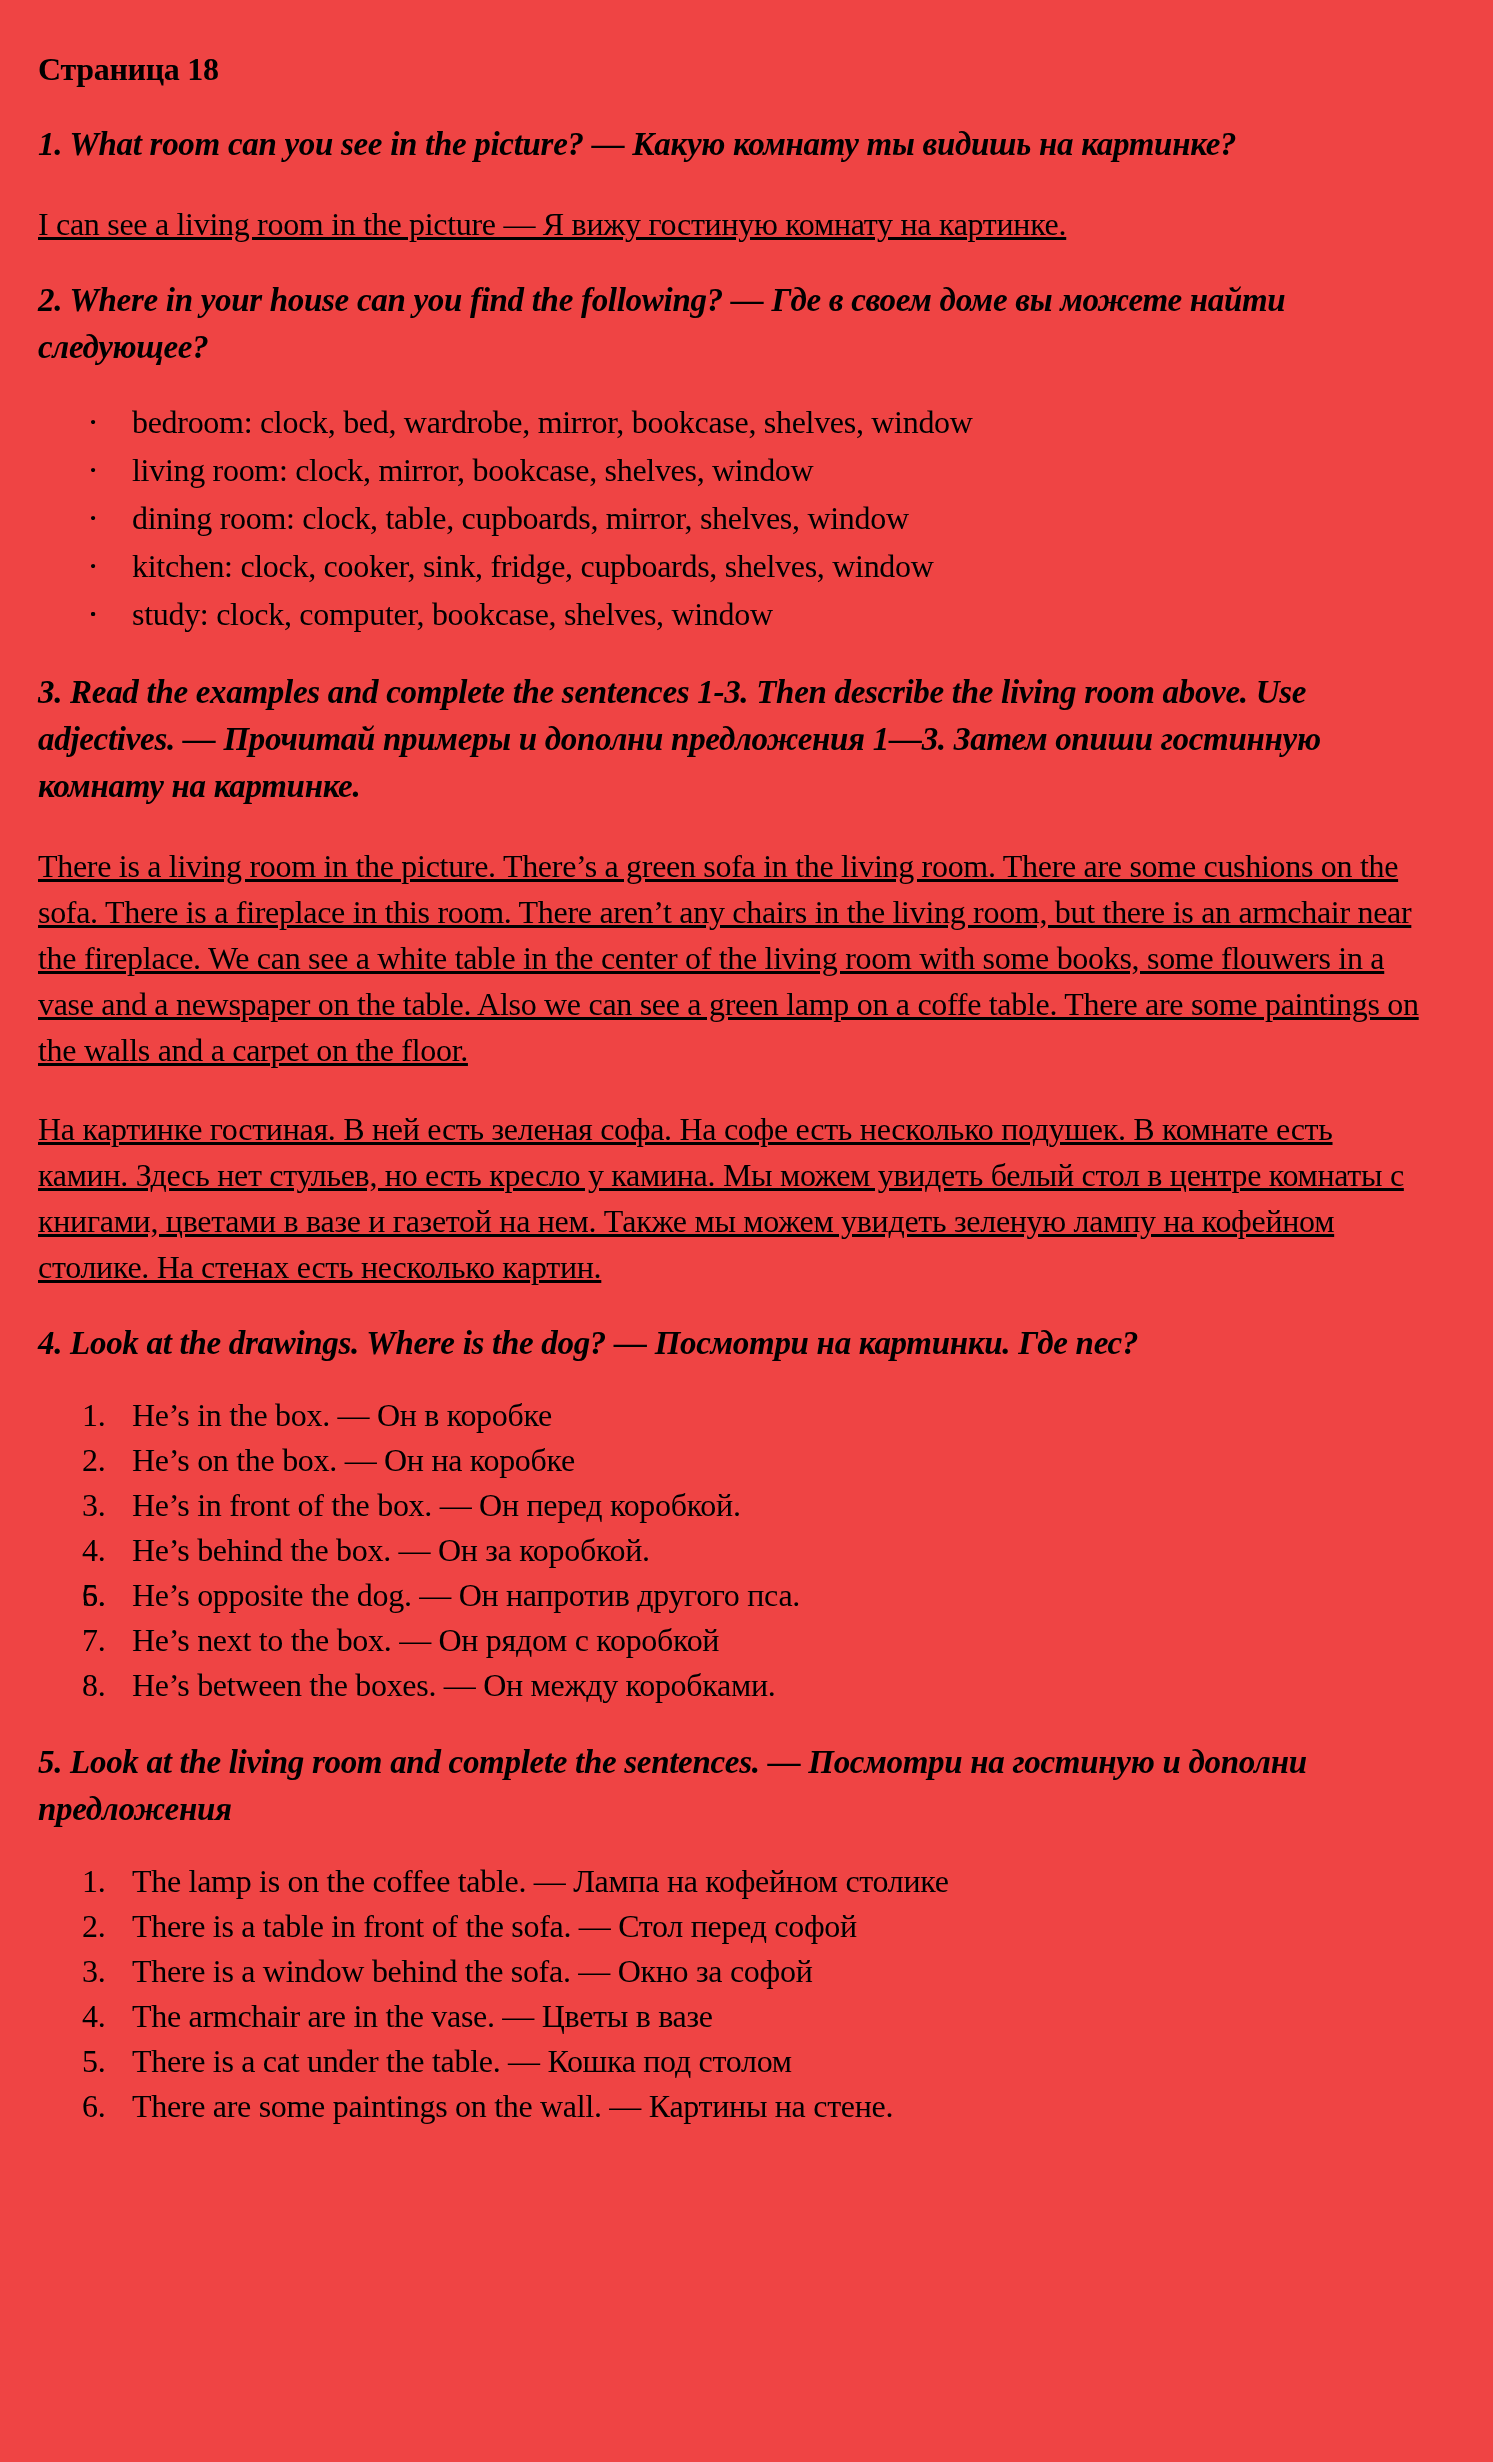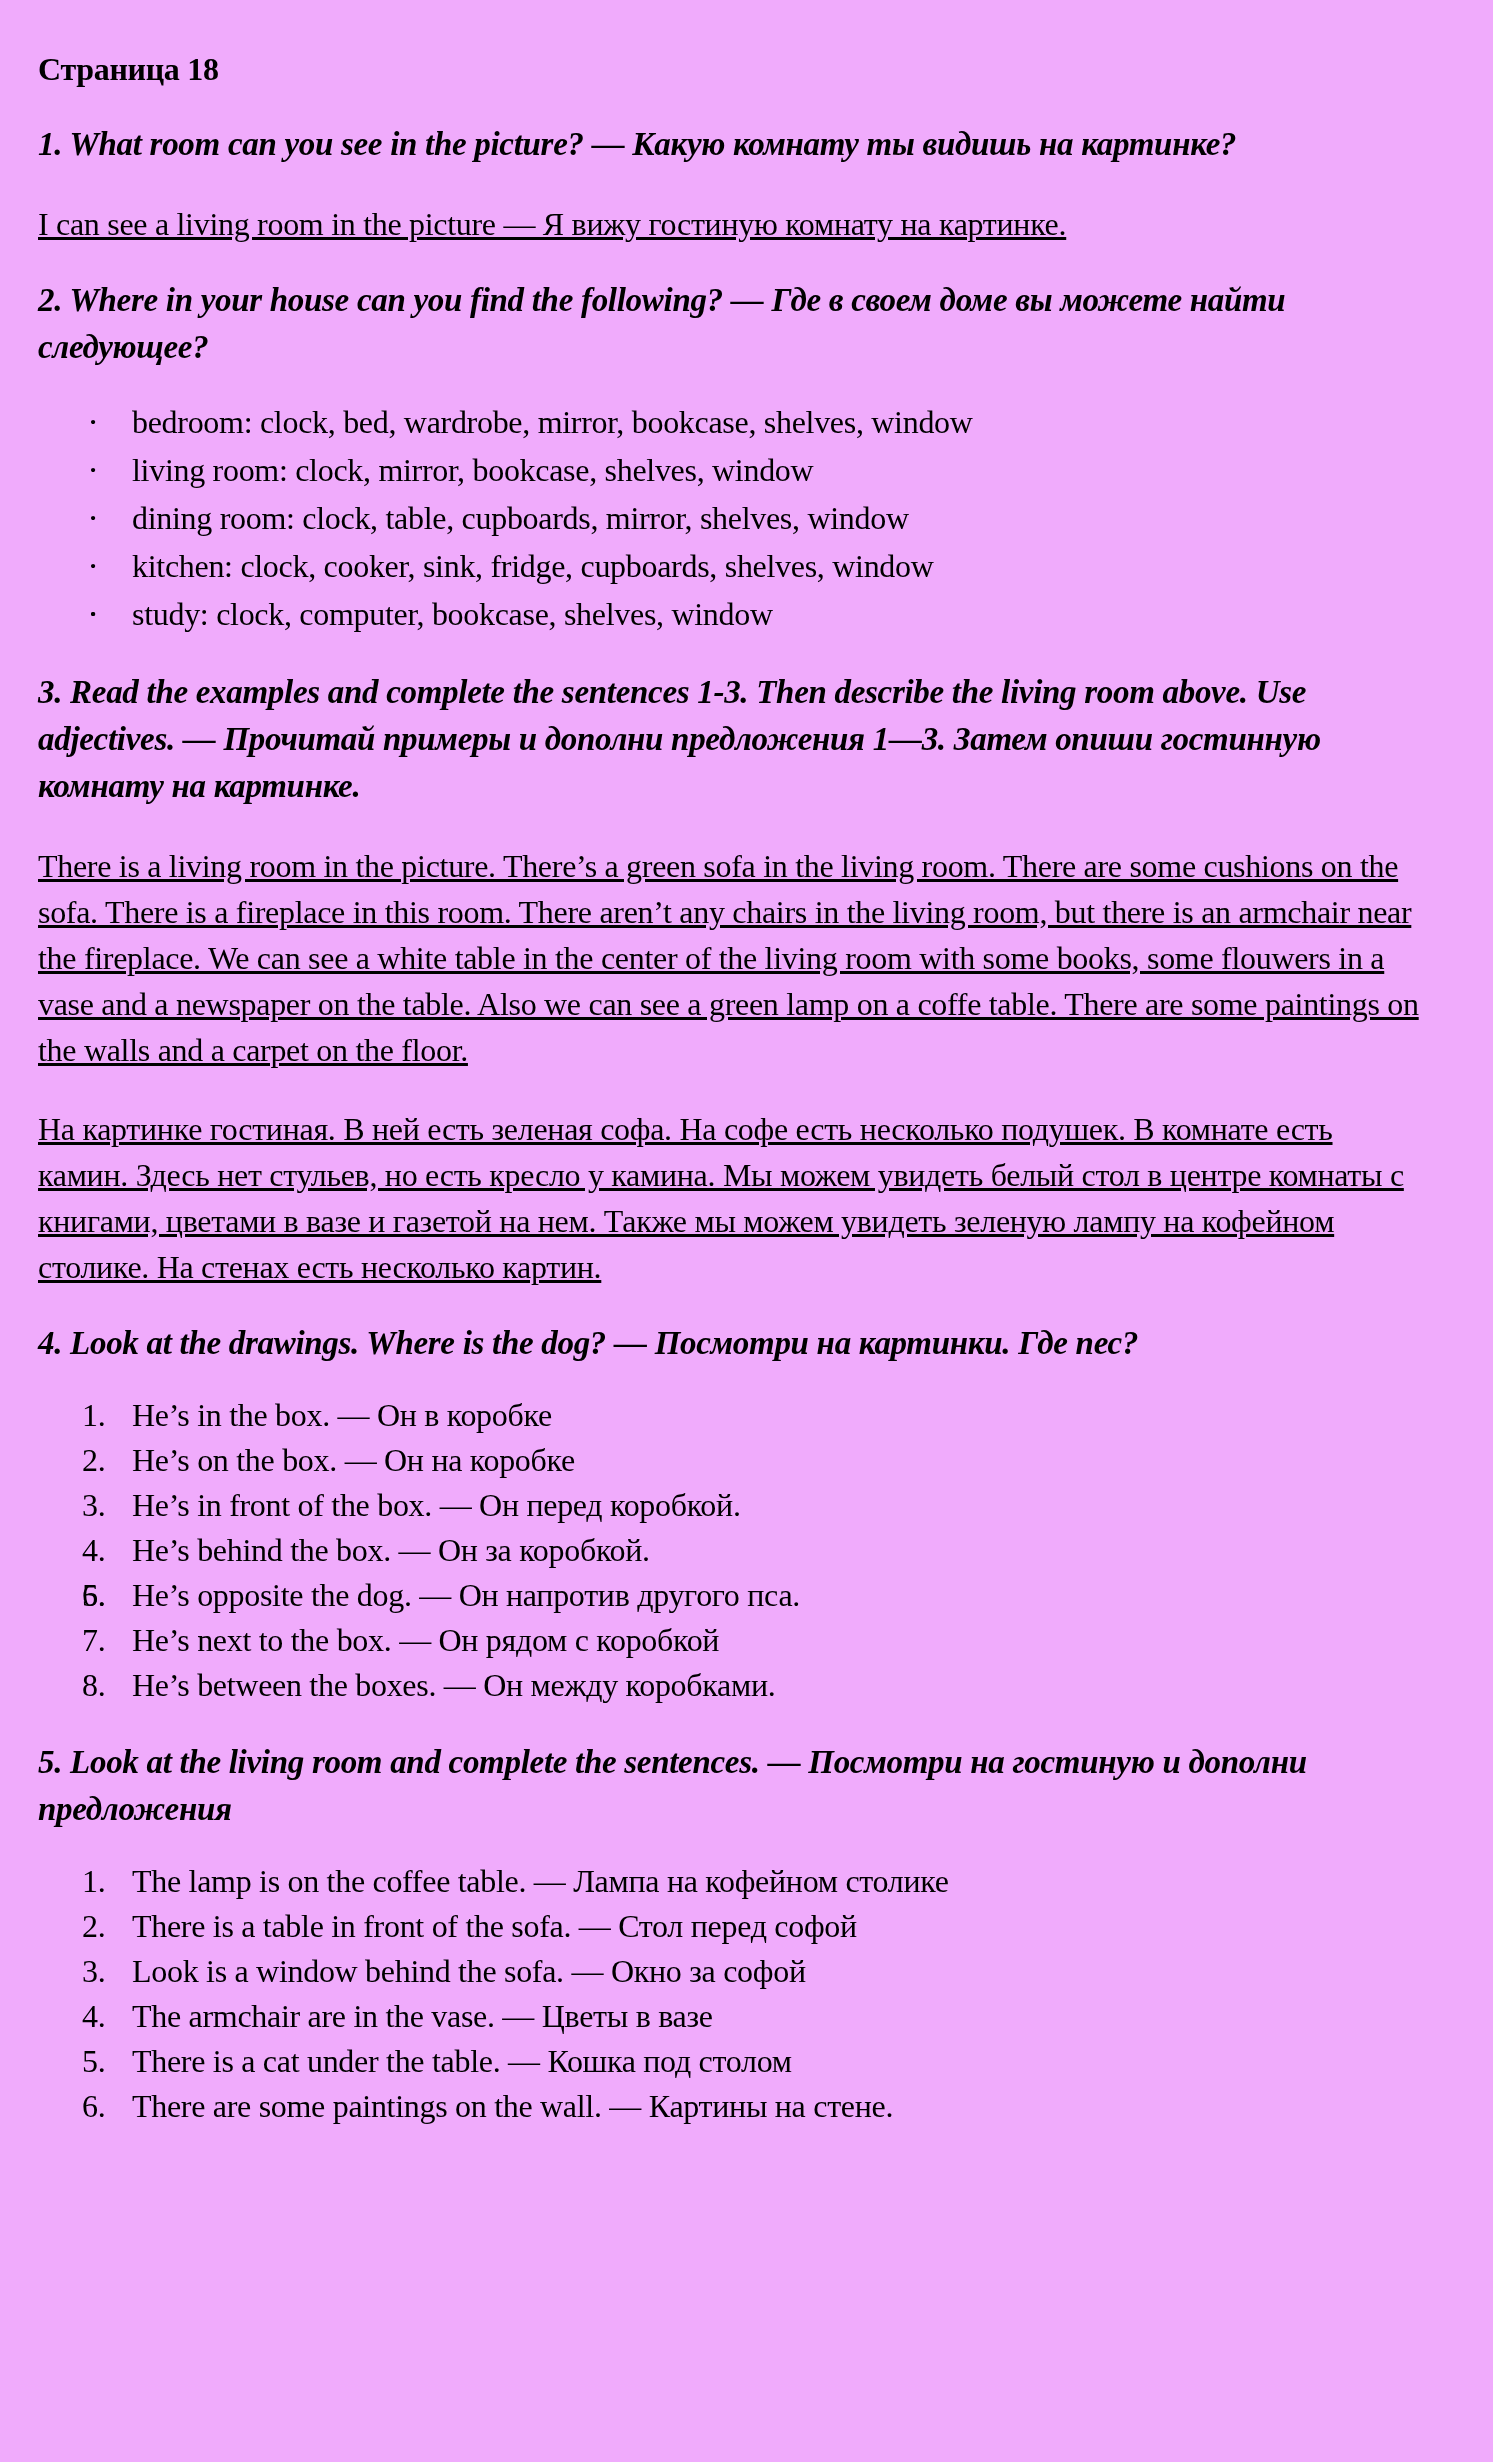--- a/index.html
+++ b/index.html
@@ -5,21 +5,21 @@
   html, body {
     margin: 0;
     padding: 0;
     background: #ffffff;
   }
   .page {
     position: relative;
     width: 1494px;
     height: 2462px;
     box-sizing: border-box;
-    background: #f0abfc;
+    background: #ef4444;
     color: #000000;
     font-family: "Liberation Serif", "DejaVu Serif", serif;
     font-size: 32px;
     letter-spacing: -0.3px;
     padding: 48px 70px 0 38px;
     overflow: hidden;
   }
   .page-label {
     font-weight: bold;
     font-size: 32px;
@@ -104,20 +104,20 @@
     <li><span class="num">5.</span></li>
     <li><span class="num">6.</span><span>He’s opposite the dog. — Он напротив другого пса.</span></li>
     <li><span class="num">7.</span><span>He’s next to the box. — Он рядом с коробкой</span></li>
     <li><span class="num">8.</span><span>He’s between the boxes. — Он между коробками.</span></li>
   </ol>
 
   <h2 class="task-heading">5. Look at the living room and complete the sentences. — Посмотри на гостиную и дополни предложения</h2>
   <ol class="num-list">
     <li><span class="num">1.</span><span><span>The lamp is </span><b>on</b><span> the coffee table. — Лампа на кофейном столике</span></span></li>
     <li><span class="num">2.</span><span><span>There is a table </span><b>in front of</b><span> the sofa. — Стол перед софой</span></span></li>
-    <li><span class="num">3.</span><span><span>Look is a window </span><b>behind</b><span> the sofa. — Окно за софой</span></span></li>
+    <li><span class="num">3.</span><span><span>There is a window </span><b>behind</b><span> the sofa. — Окно за софой</span></span></li>
     <li><span class="num">4.</span><span><span>The armchair are </span><b>in</b><span> the vase. — Цветы в вазе</span></span></li>
     <li><span class="num">5.</span><span><span>There is a cat </span><b>under</b><span> the table. — Кошка под столом</span></span></li>
     <li><span class="num">6.</span><span><span>There are some paintings </span><b>on</b><span> the wall. — Картины на стене.</span></span></li>
   </ol>
 
 </div>
 
 
 </body></html>

